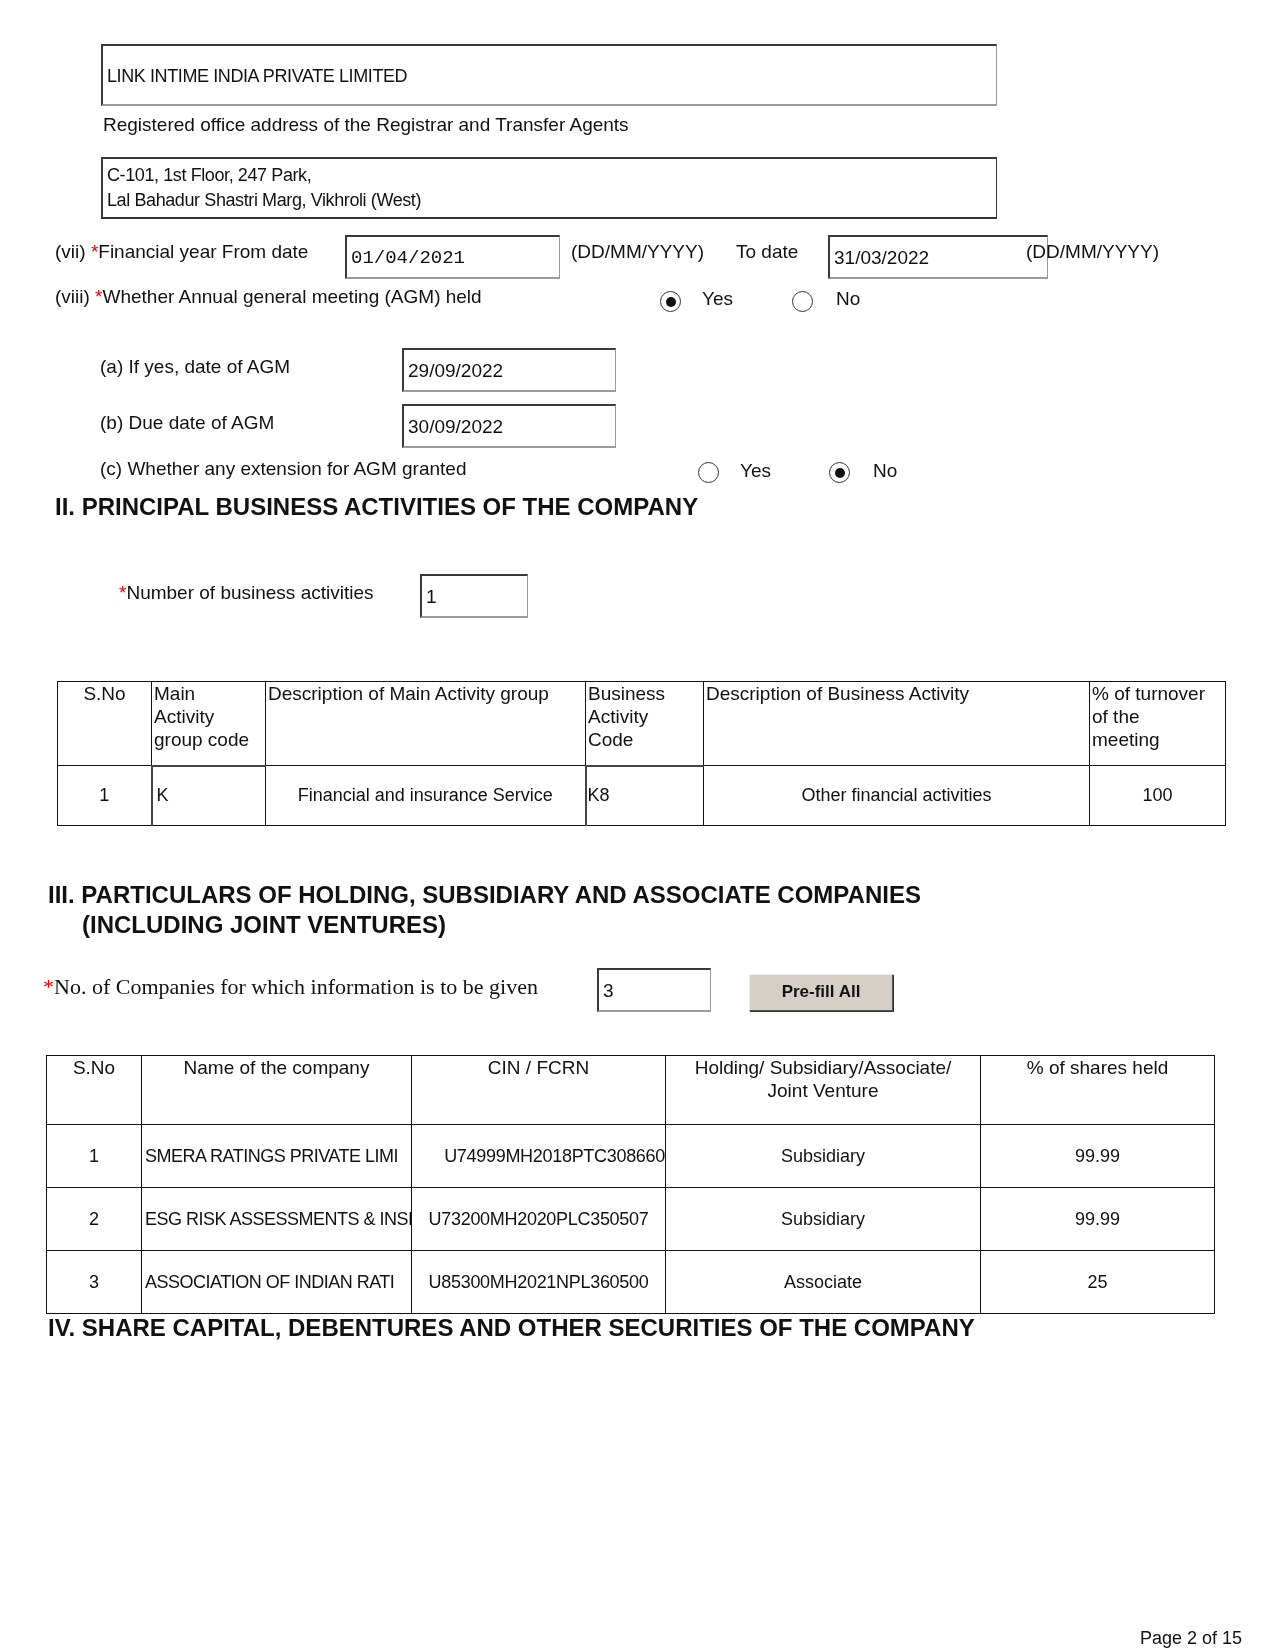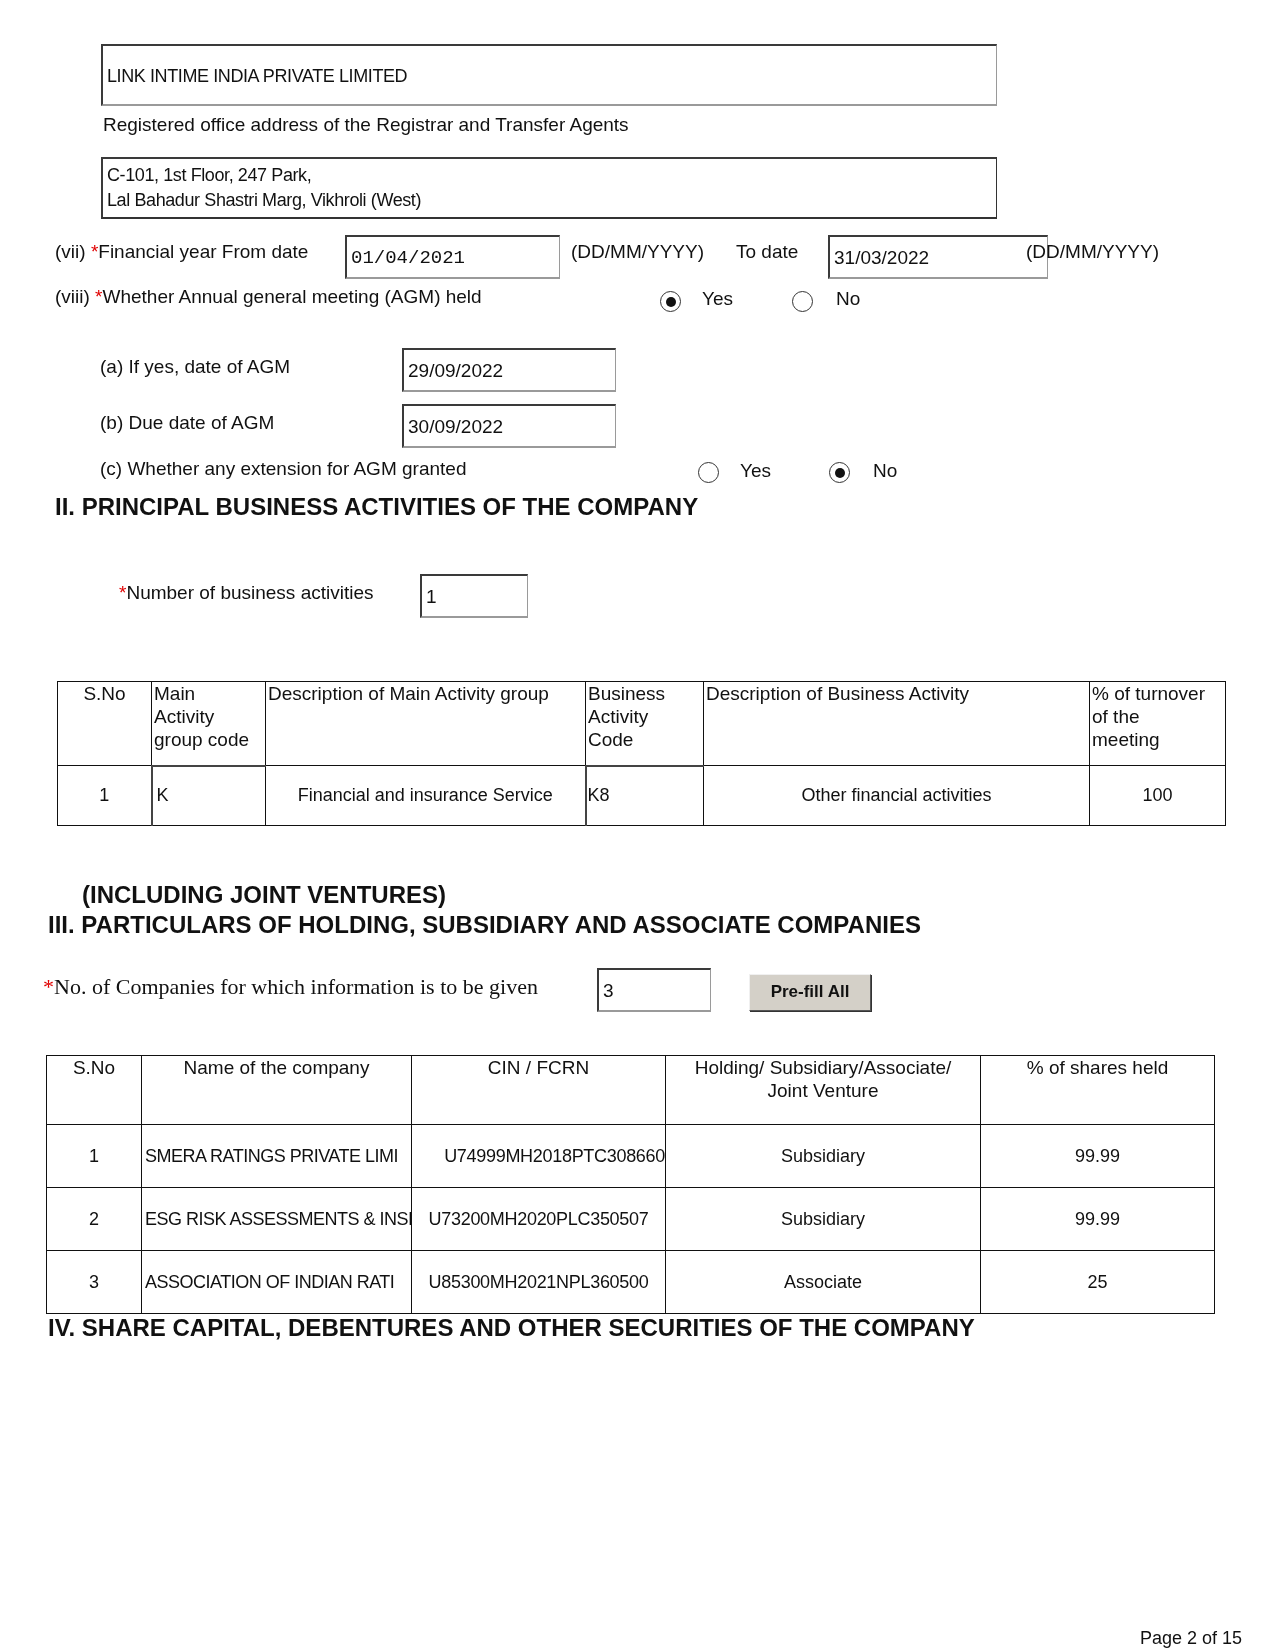--- a/index.html
+++ b/index.html
@@ -137,31 +137,31 @@
       <td class="cellbox" style="padding-left:4px;">K</td>
       <td style="text-align:center;">Financial and insurance Service</td>
       <td class="cellbox" style="padding-left:1px;">K8</td>
       <td style="text-align:center;">Other financial activities</td>
       <td style="text-align:center;">100</td>
     </tr>
   </tbody>
 </table>
 
 <div class="heading" style="left:48px; top:880px;">
+  <div>III. PARTICULARS OF HOLDING, SUBSIDIARY AND ASSOCIATE COMPANIES</div>
   <div style="padding-left:34px;">(INCLUDING JOINT VENTURES)</div>
-  <div>III. PARTICULARS OF HOLDING, SUBSIDIARY AND ASSOCIATE COMPANIES</div>
 </div>
 
 <div class="abs serif" style="left:43px; top:974px; font-size:22px; white-space:nowrap;">
   <span class="req">*</span><span>No. of Companies for which information is to be given</span>
 </div>
 <div class="inbox" style="left:597px; top:968px; width:114px; height:44px;">
   <span>3</span>
 </div>
-<div class="btn" style="left:749px; top:974px; width:122px; height:37px;">Pre-fill All</div>
+<div class="btn" style="left:749px; top:974px; width:144px; height:37px;">Pre-fill All</div>
 
 <table class="t2" style="left:46px; top:1055px; width:1168px;">
   <colgroup>
     <col style="width:95px">
       <col style="width:270px">
       <col style="width:254px">
       <col style="width:315px">
       <col style="width:234px">
   </colgroup>
   <thead>

